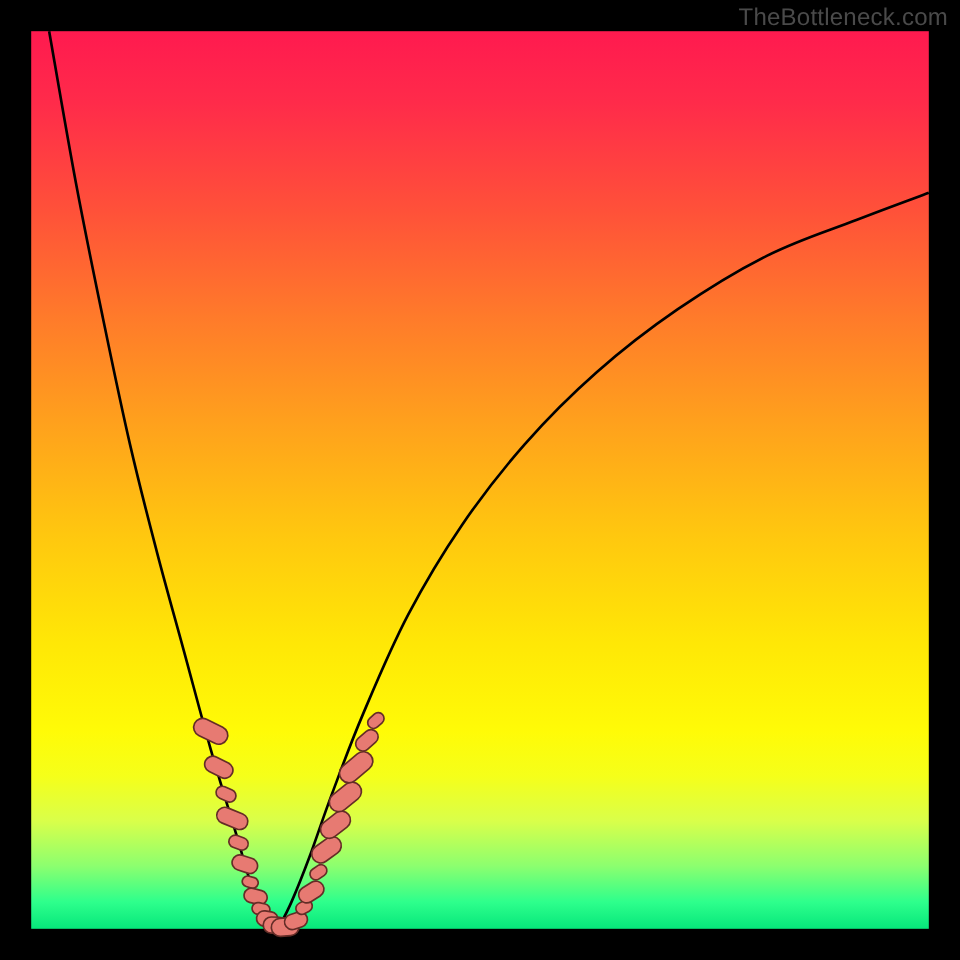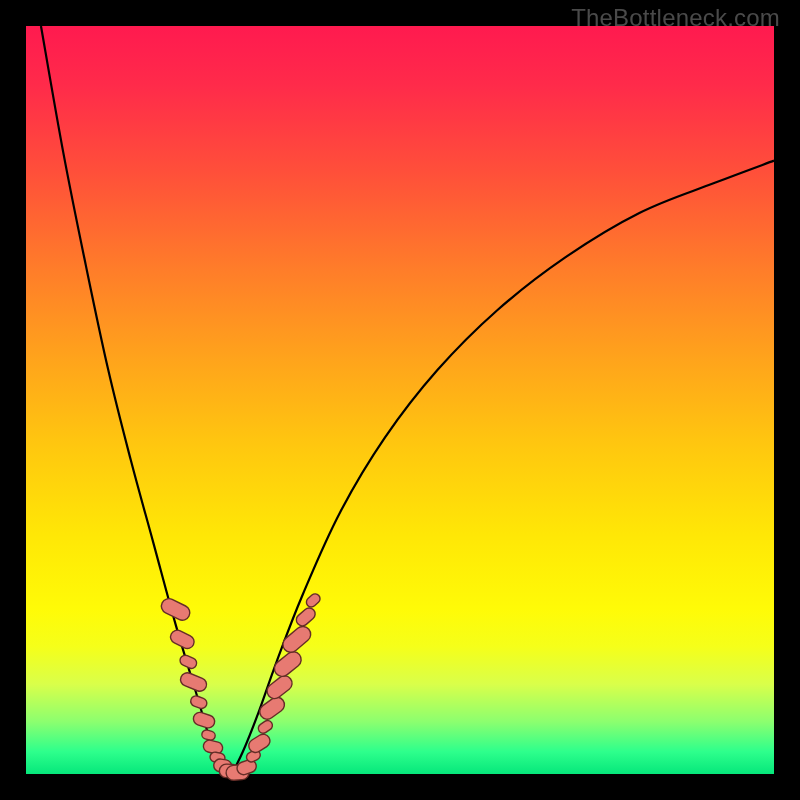--- a/index.html
+++ b/index.html
@@ -37,23 +37,23 @@
       #f5ff1a 83%,
       #d9ff4a 88%,
       #8cff6f 93%,
       #2eff8c 97%,
       #06e77b 100%
     );
   }
   .watermark {
     position: absolute;
     top: 4px;
-    right: 20px;
+    right: 10px;
     color: #4a4a4a;
-    font-size: 24px;
+    font-size: 20px;
     font-weight: 500;
     letter-spacing: 0.2px;
     user-select: none;
   }
   svg.curves {
     position: absolute;
     top: 0;
     left: 0;
     width: 748px;
     height: 748px;

